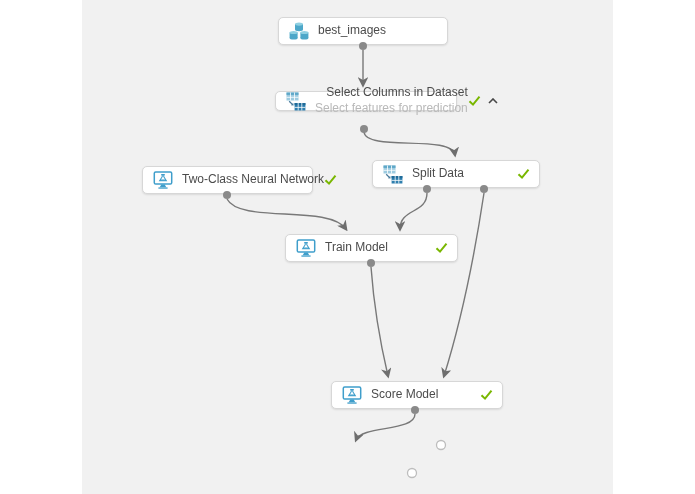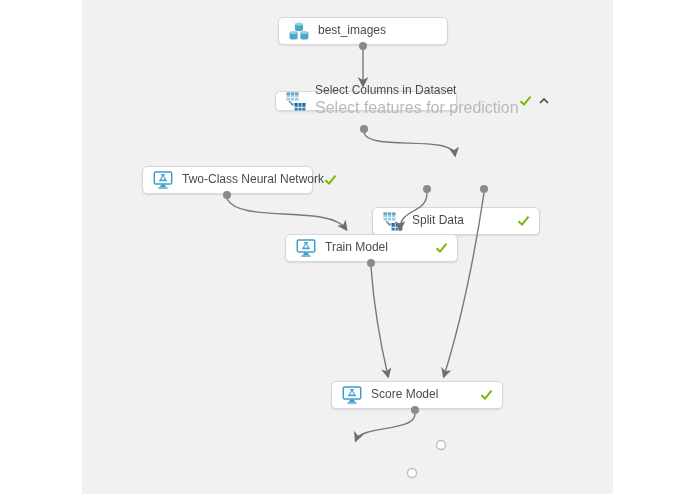--- a/index.html
+++ b/index.html
@@ -24,26 +24,26 @@
     display:flex;
     align-items:center;
     padding:0 9px 0 10px;
     height:28px;
   }
   .node .mod-icon{width:20px;height:20px;flex:none;margin-right:9px;}
   .node .title{
     font-size:12px;color:#4b4b4b;white-space:nowrap;line-height:1.1;
   }
   .node .subtitle{
-    font-size:16px;color:#b9b9b9;white-space:nowrap;line-height:1.25;margin-top:1px;
+    font-size:12px;color:#b9b9b9;white-space:nowrap;line-height:1.25;margin-top:1px;
   }
   .node .spacer{flex:1;}
   .check{width:13px;height:12px;flex:none;}
   .caret{width:10px;height:6px;flex:none;margin-left:7px;cursor:pointer;}
-  .two-line{height:20px;}
+  .two-line{height:20px;text-align:right;}
   .txt-col{display:flex;flex-direction:column;justify-content:center;}
   svg.overlay{
     position:absolute;left:0;top:0;width:695px;height:494px;
     pointer-events:none;
   }
 </style>
 </head>
 <body>
 
 <div class="stage">
@@ -87,21 +87,21 @@
     </div>
     <div class="spacer"></div>
     <svg class="check" viewBox="0 0 13 12">
       <polyline points="1.5,6.2 5,9.6 11.5,1.6" fill="none" stroke="#79b700" stroke-width="2"></polyline>
     </svg>
     <svg class="caret" viewBox="0 0 10 6">
       <polyline points="1,5 5,1 9,5" fill="none" stroke="#474747" stroke-width="1.6"></polyline>
     </svg>
   </div>
 
-  <div class="node" style="left:372px;top:160px;width:168px;margin-top:47px;">
+  <div class="node" style="left:372px;top:160px;width:168px;">
     <svg class="mod-icon" viewBox="0 0 20 20">
       <rect x="0.5" y="1.5" width="12" height="8" fill="#9dcbe0"></rect>
       <rect x="0.5" y="1.5" width="12" height="2.4" fill="#5ea7c8"></rect>
       <line x1="4.5" y1="1.5" x2="4.5" y2="9.5" stroke="#ffffff" stroke-width="0.8"></line>
       <line x1="8.5" y1="1.5" x2="8.5" y2="9.5" stroke="#ffffff" stroke-width="0.8"></line>
       <line x1="0.5" y1="6.3" x2="12.5" y2="6.3" stroke="#ffffff" stroke-width="0.8"></line>
       <path d="M3.2,10.2 L6.6,13.6" stroke="#46789a" stroke-width="1.3" fill="none"></path>
       <path d="M7.6,14.6 L4.9,14.2 L7.2,11.9 z" fill="#46789a"></path>
       <rect x="8.6" y="12" width="10.8" height="7.5" fill="#2f7fae"></rect>
       <rect x="8.6" y="12" width="10.8" height="2.2" fill="#1f6b99"></rect>

